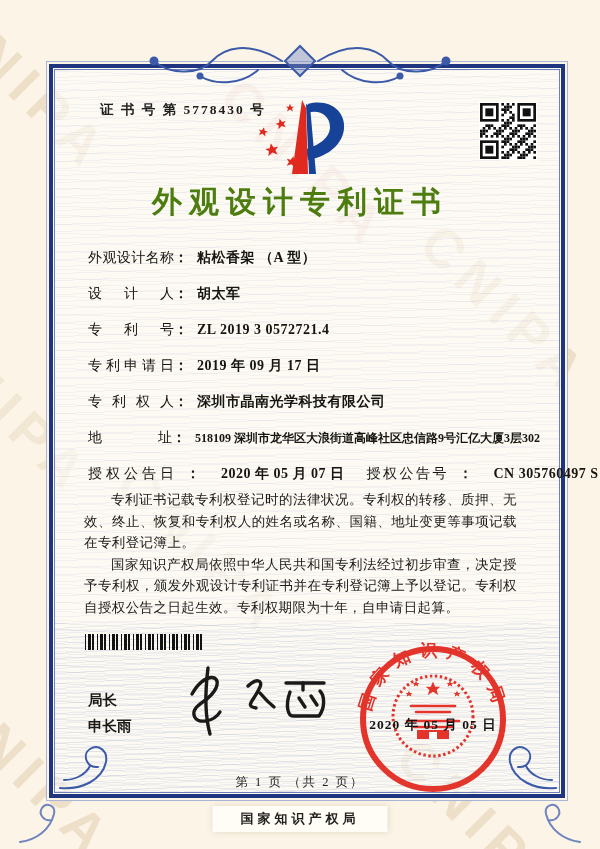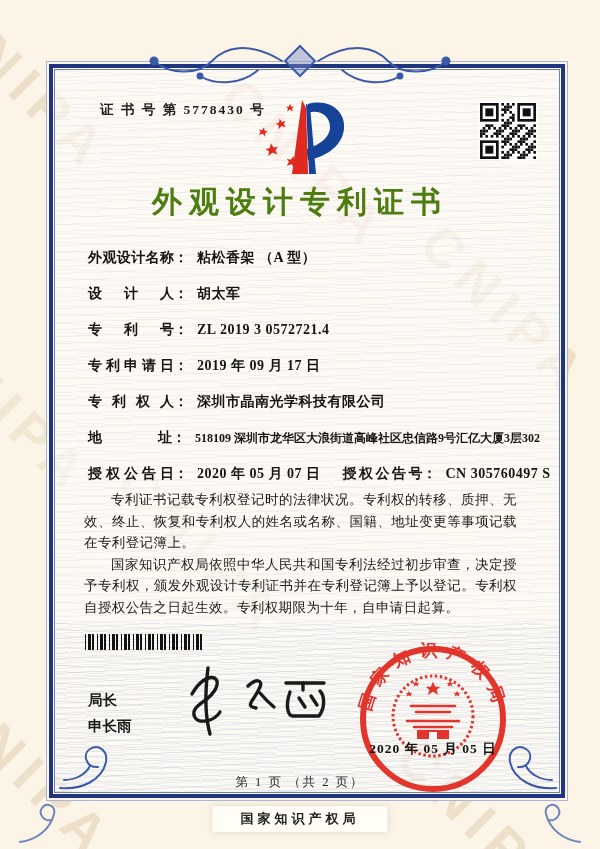--- a/index.html
+++ b/index.html
@@ -62,27 +62,27 @@
   .title {
     position:absolute; z-index:4; left:0; right:0; top:182px;
     text-align:center; font-size:30px; font-weight:bold;
     letter-spacing:7px; color:#4d7c0f;
   }
 
   
   .fields { position:absolute; z-index:4; left:88px; top:240px; width:452px; }
   .field-row { height:36px; display:flex; align-items:center; font-size:14px; color:#17150f; }
   .flabel {
-    display:inline-block; width:86px; font-weight:bold;
+    display:inline-block; width:86px; font-weight:normal;
     text-align:justify; text-align-last:justify;
   }
   .fcolon { font-weight:bold; margin-right:9px; }
   .fvalue { font-weight:bold; letter-spacing:0.5px; white-space:nowrap; }
   .fvalue.addr { font-size:12px; letter-spacing:0; }
-  .pair { display:flex; align-items:center; }
+  .pair { display:flex; align-items:center;gap:12px; }
   .pair.right { margin-left:22px; }
   .pair.right .flabel { width:80px; }
 
   
   .body-text {
     position:absolute; z-index:4; left:84px; top:489px; width:433px;
     font-size:13.5px; line-height:21.5px; color:#1c1a17;
     text-align:justify; letter-spacing:0.4px;
   }
   .body-text p { text-indent:2em; }
@@ -90,21 +90,21 @@
   
   .barcode { position:absolute; z-index:4; left:85px; top:634px; height:16px;
              display:flex; align-items:stretch; }
   .signer { position:absolute; z-index:4; left:88px; top:687px;
             font-size:14.5px; color:#1c1a17; line-height:26px; font-weight:bold; }
   .signature { position:absolute; z-index:4; left:162px; top:658px; }
   .seal { position:absolute; z-index:4; left:356px; top:642px; width:154px; height:154px; }
   .seal-date {
     position:absolute; z-index:5; left:356px; top:716px; width:154px;
     text-align:center; font-size:13.5px; font-weight:bold;
-    letter-spacing:1px; color:#141414; white-space:nowrap;margin-top:24px;
+    letter-spacing:1px; color:#141414; white-space:nowrap;
   }
   .page-info {
     position:absolute; z-index:4; left:0; right:0; top:774px;
     text-align:center; font-size:12.5px; letter-spacing:2px; color:#201f1d;
   }
   .note {
     position:absolute; z-index:4; left:50%; top:806px; transform:translateX(-50%);
     background:#fffdf6; padding:4px 28px; font-size:13px; font-weight:bold;
     letter-spacing:4px; color:#201f1d; white-space:nowrap;
     box-shadow:0 0 6px rgba(180,160,120,0.35);

